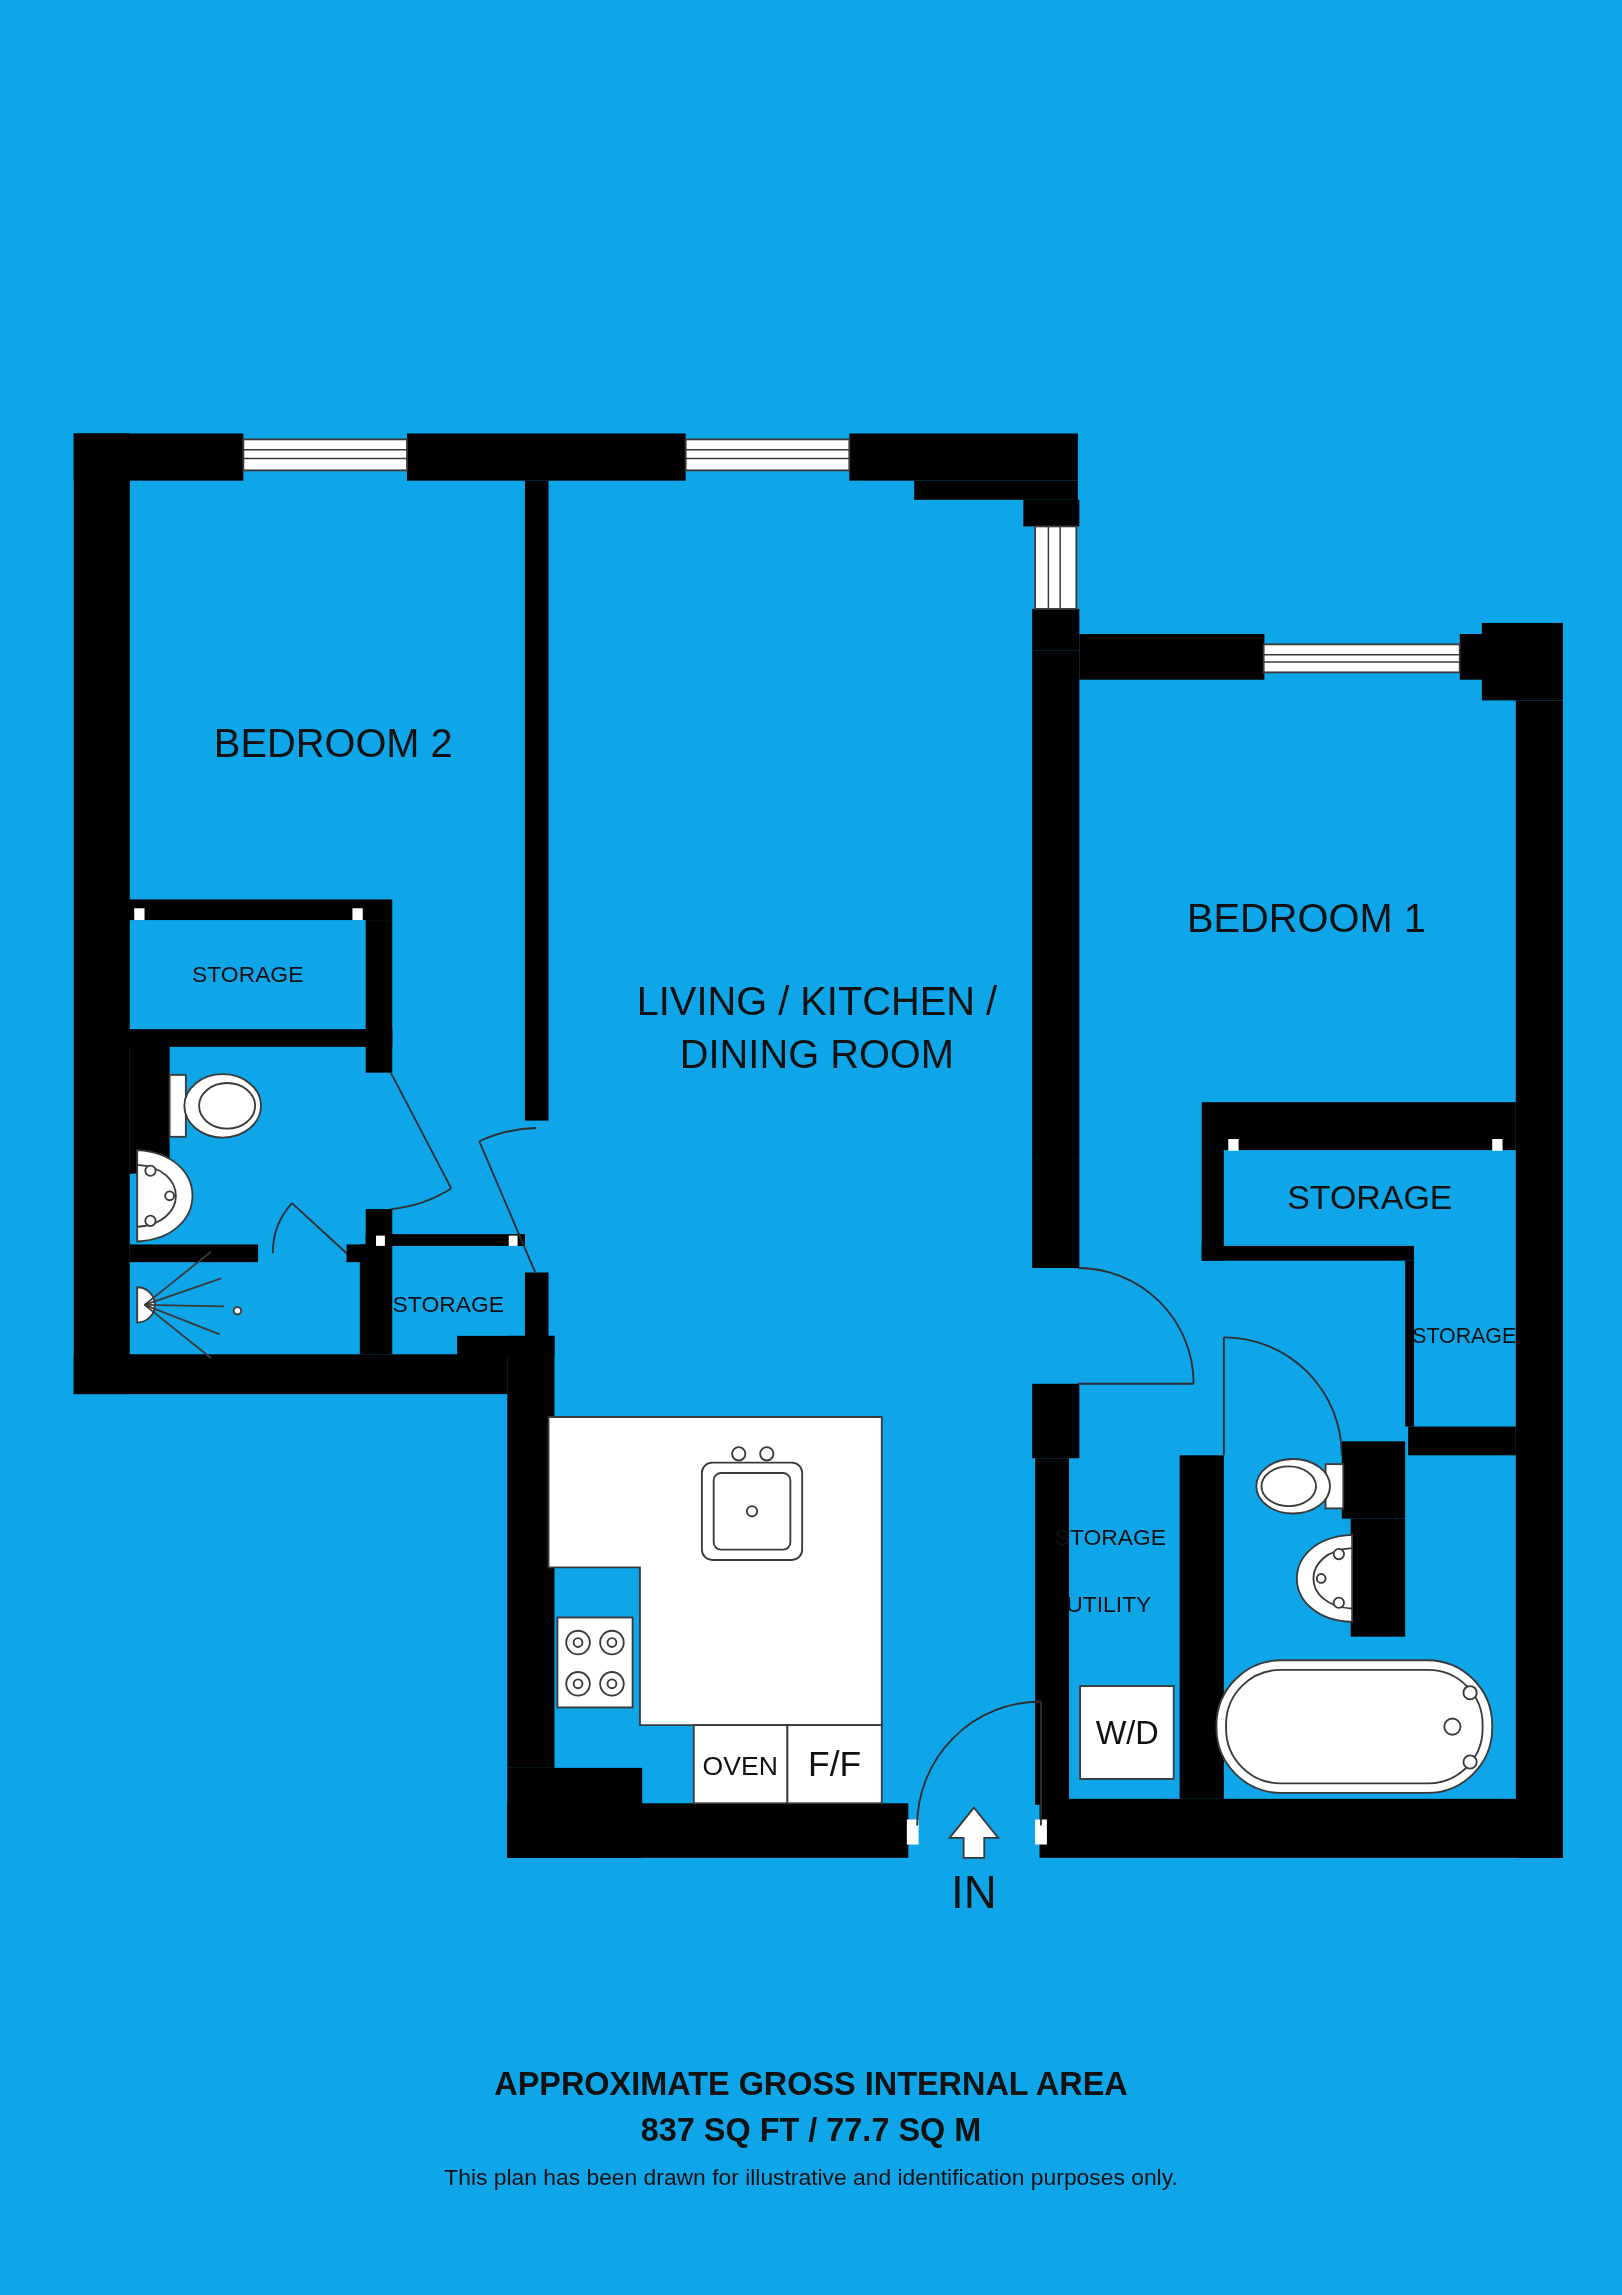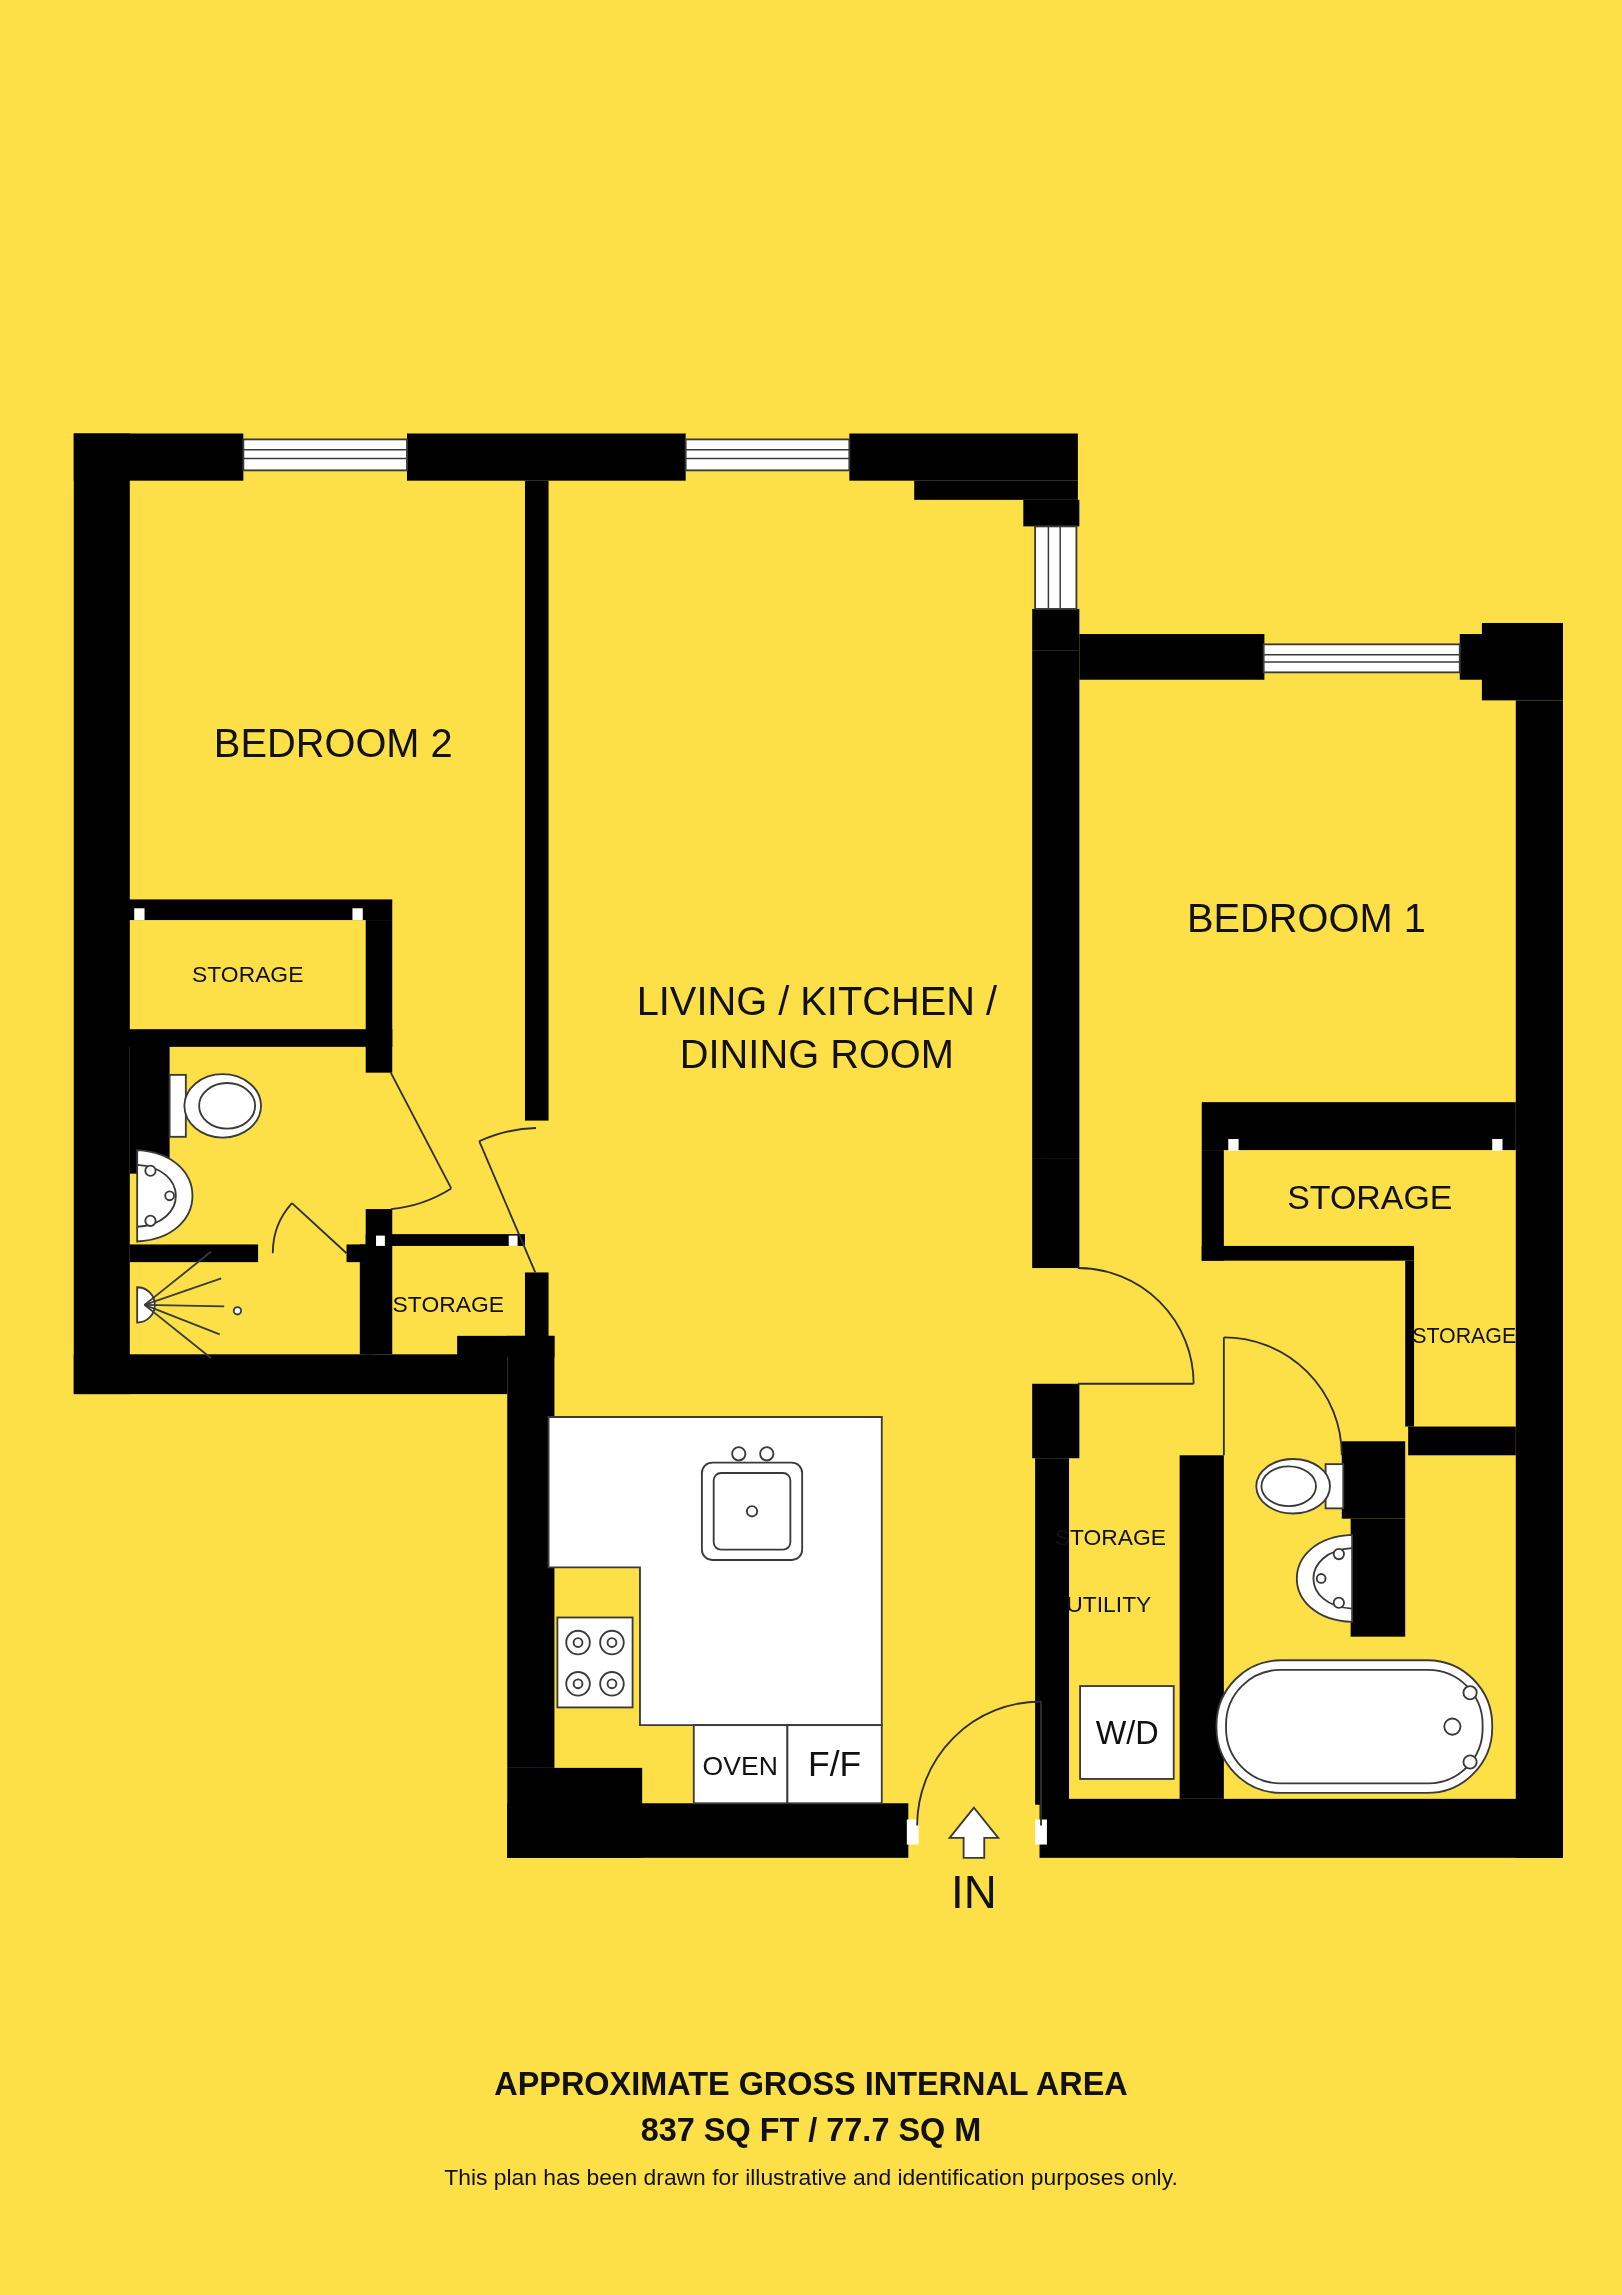--- a/index.html
+++ b/index.html
@@ -1,16 +1,16 @@
 <!DOCTYPE html>
 <html style="font-size:11.8px"><head>
 <meta charset="utf-8">
 <style>
   html,body{margin:0;padding:0;background:#ffffff;}
-  #page{position:relative;width:1622px;height:2295px;background:#fde047;
+  #page{position:relative;width:1622px;height:2295px;background:#0ea5e9;
         font-family:"Liberation Sans", sans-serif;}
   svg{position:absolute;left:0;top:0;}
   .wall{fill:#000;stroke:none;}
   .notch{fill:#fff;stroke:none;}
   .win{fill:#fff;stroke:#3a3a3a;stroke-width:2.5;}
   .winline{stroke:#3a3a3a;stroke-width:2;fill:none;}
   .fix{fill:#fff;stroke:#3a3a3a;stroke-width:2.5;}
   .fixline{fill:none;stroke:#3a3a3a;stroke-width:2.5;}
   .door{fill:none;stroke:#2e2e2e;stroke-width:2.5;}
   .lbl{fill:#111;}

